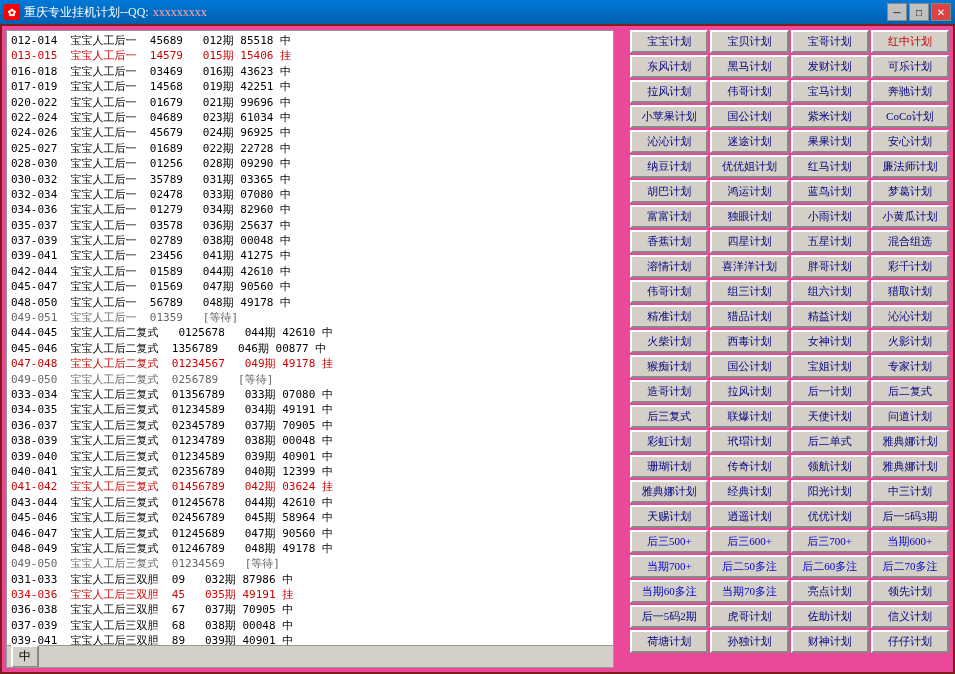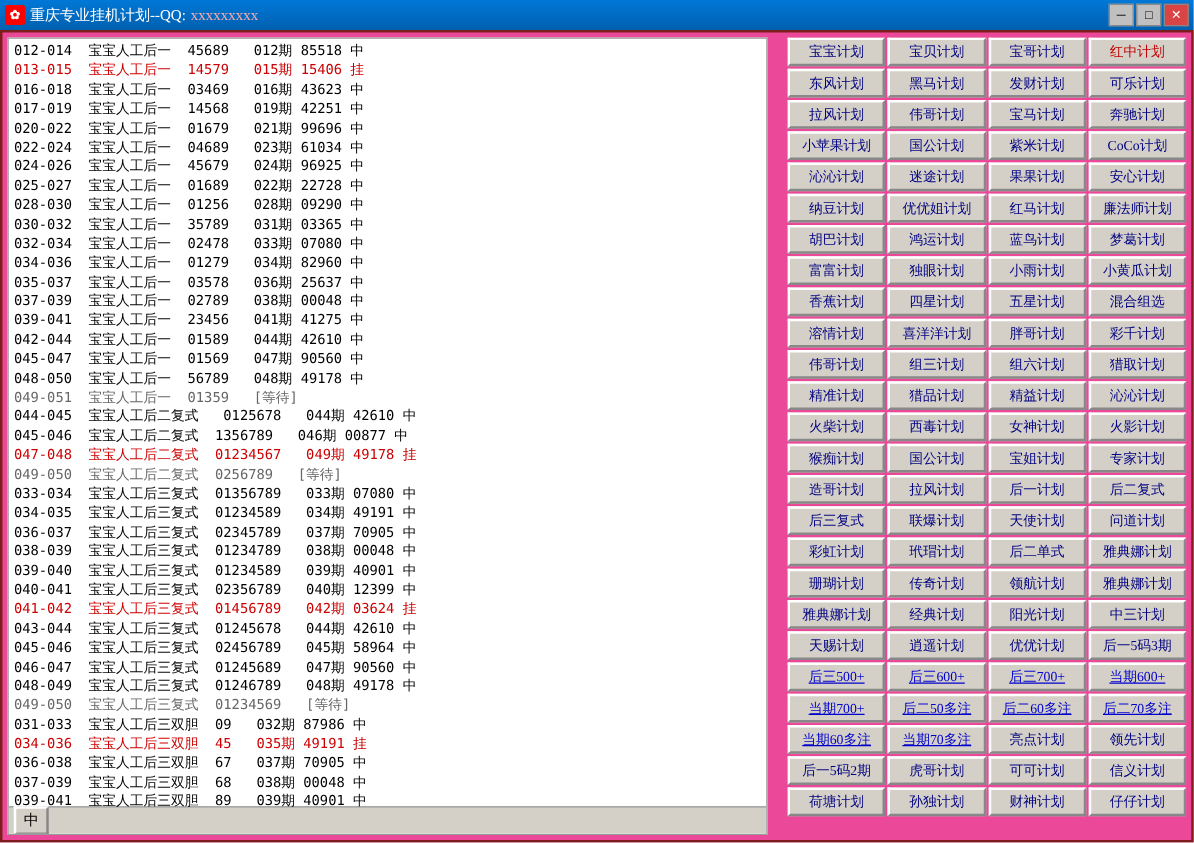--- a/index.html
+++ b/index.html
@@ -153,21 +153,20 @@
       color: #000080;
       font-family: 'SimSun', '宋体', serif;
       white-space: nowrap;
       overflow: hidden;
     }
     .plan-item.highlight {
       color: #c00000;
     }
     .plan-item.blue {
       color: #0000cc;
-      text-decoration: underline;
     }
   </style>
 </head>
 <body>
 
 <div class="title-bar">
   <div class="title-bar-left">
     <div class="title-icon">✿</div>
     <span class="title-text">重庆专业挂机计划--QQ:</span>
     <span style="color:#ffaaaa;">xxxxxxxxx</span>
@@ -279,21 +278,21 @@
           <div class="plan-item blue">当期700+</div>
           <div class="plan-item blue">后二50多注</div>
           <div class="plan-item blue">后二60多注</div>
           <div class="plan-item blue">后二70多注</div>
           <div class="plan-item blue">当期60多注</div>
           <div class="plan-item blue">当期70多注</div>
           <div class="plan-item">亮点计划</div>
           <div class="plan-item">领先计划</div>
           <div class="plan-item">后一5码2期</div>
           <div class="plan-item">虎哥计划</div>
-          <div class="plan-item">可可计划</div>
+          <div class="plan-item">佐助计划</div>
           <div class="plan-item">信义计划</div>
           <div class="plan-item">荷塘计划</div>
           <div class="plan-item">孙独计划</div>
           <div class="plan-item">财神计划</div>
           <div class="plan-item">仔仔计划</div>
         </div>
       </div>
   </div>
 </div>
 

